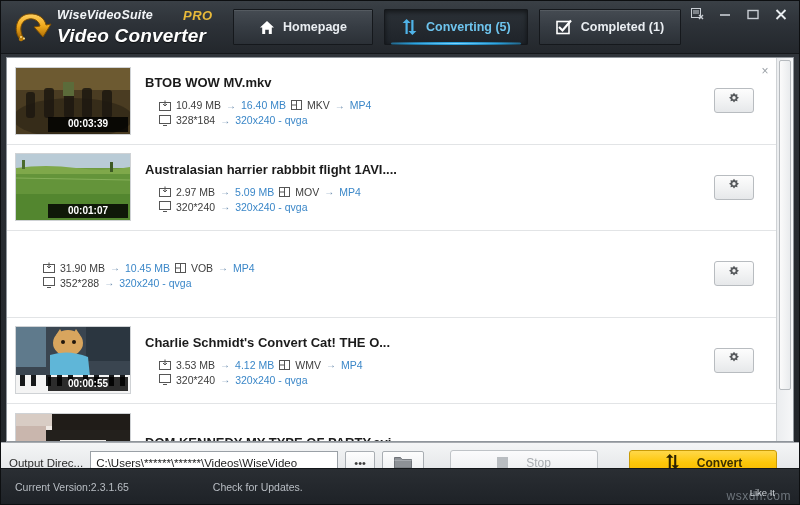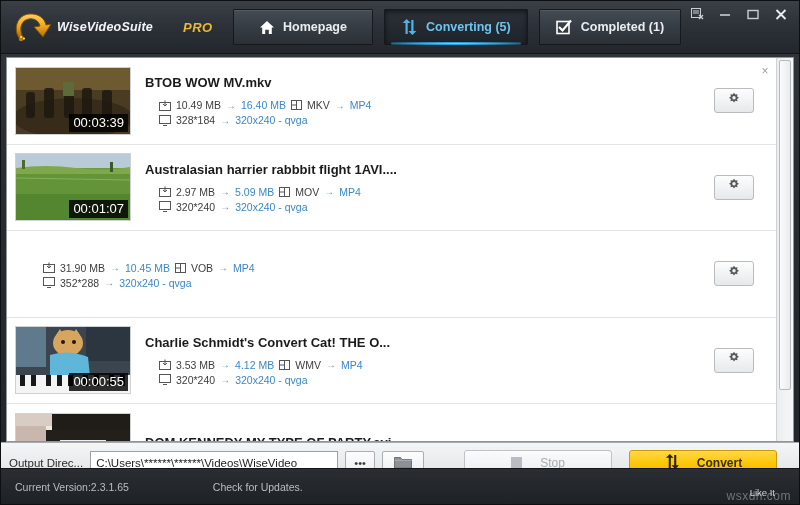--- a/index.html
+++ b/index.html
@@ -99,22 +99,23 @@
   }
   .row:first-child { box-shadow: inset 0 0 0 0; }
   .thumb {
     position: relative; width: 116px; height: 68px; flex: 0 0 116px;
     border: 1px solid #cfd2d5;
     overflow: hidden; background: #222;
   }
   .thumb .dur {
     position: absolute; right: 2px; bottom: 2px;
     background: rgba(0,0,0,.82); color: #fff;
-    font-size: 13px; padding: 1px 4px; line-height: 1.25;
+    font-size: 10px; padding: 1px 20px; line-height: 1.25;
     font-family: "Liberation Sans", sans-serif;
+    font-weight: bold;
   }
   .meta { padding-left: 14px; flex: 1 1 auto; min-width: 0; }
   .title {
     font-size: 13px; font-weight: bold; color: #1b1b1b;
     margin-bottom: 9px; white-space: nowrap; overflow: hidden;
   }
   .infoline {
     display: flex; align-items: center; gap: 5px;
     font-size: 10.5px; color: #3d3d3d; margin-top: 3px;
     white-space: nowrap;
@@ -170,21 +171,21 @@
   .sm-btn {
     height: 23px; min-width: 30px; padding: 0 8px;
     border: 1px solid #a9aeb3; border-radius: 2px;
     background: linear-gradient(180deg,#fdfdfd,#eceef0);
     display: flex; align-items: center; justify-content: center;
     font-size: 11px; color: #3a3a3a; cursor: pointer;
   }
   .sm-btn.folder { min-width: 42px; }
   .spacer { flex: 1 1 auto; }
   .stop-btn {
-    width: 148px; height: 26px; margin-right: 10px;
+    width: 148px; height: 26px; margin-right: 24px;
     border: 1px solid #bfc3c7; border-radius: 3px;
     background: linear-gradient(180deg,#fbfbfc,#ebedef);
     display: flex; align-items: center; justify-content: center; gap: 18px;
     font-size: 12px; color: #a8acb0; cursor: default;
   }
   .stop-sq { width: 11px; height: 11px; background: #b9bdc1; }
   .convert-btn {
     width: 148px; height: 26px; margin-right: 14px;
     border: 1px solid #c99b06; border-radius: 3px;
     background: linear-gradient(180deg,#ffd84a 0%,#fdc70a 48%,#f5b600 100%);
@@ -232,20 +233,21 @@
           <path d="M10 31 C9 33 11 35 13 34 L16 32 L13 28 Z" fill="#b87a08"></path>
           <circle cx="12" cy="30" r="1" fill="#ffe08a"></circle>
           <circle cx="15" cy="31.5" r="1" fill="#ffe08a"></circle>
         </svg>
       </div>
       <div class="brand">
         <div class="brand-top">
           <span>WiseVideoSuite</span>
           <span class="brand-pro">PRO</span>
         </div>
+        <div class="brand-main">Video Converter</div>
       </div>
     </div>
 
     <div class="tabs">
 
       <div class="tab">
         <span class="ticon">
           <svg width="16" height="15" viewBox="0 0 16 15">
               <path d="M8 1 L15 7.5 L12.8 7.5 L12.8 14 L9.8 14 L9.8 9.8 L6.2 9.8 L6.2 14 L3.2 14 L3.2 7.5 L1 7.5 Z" fill="#ffffff"></path>
             </svg>

